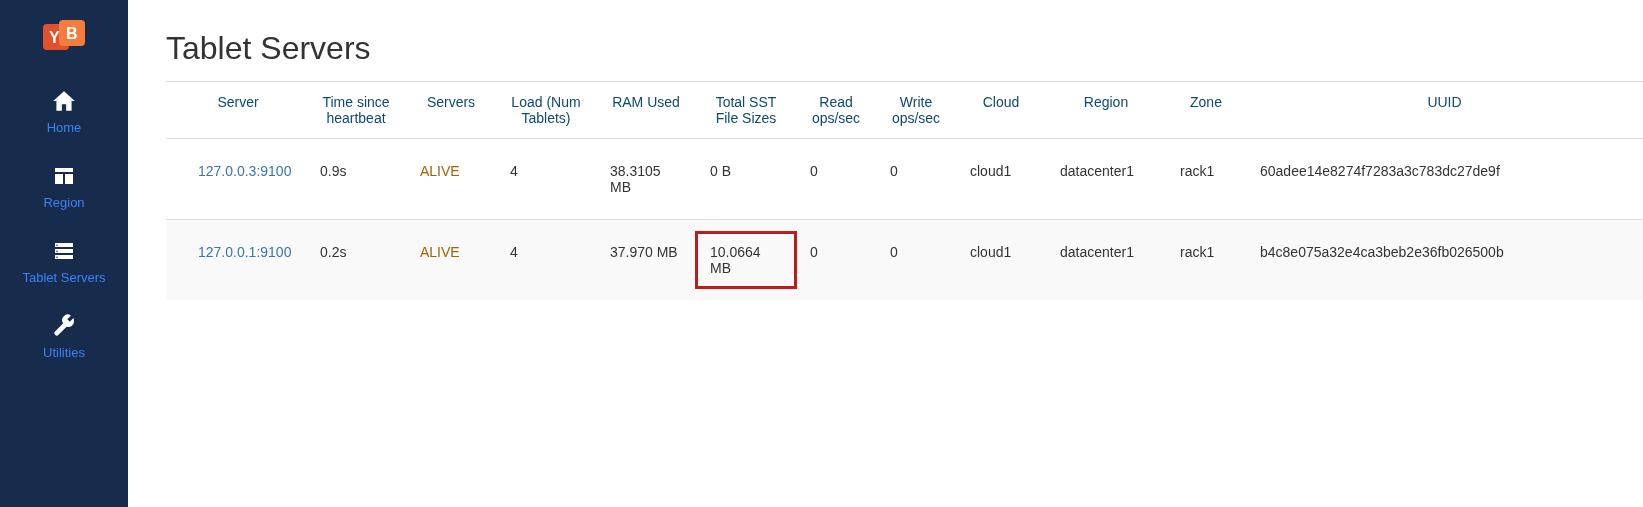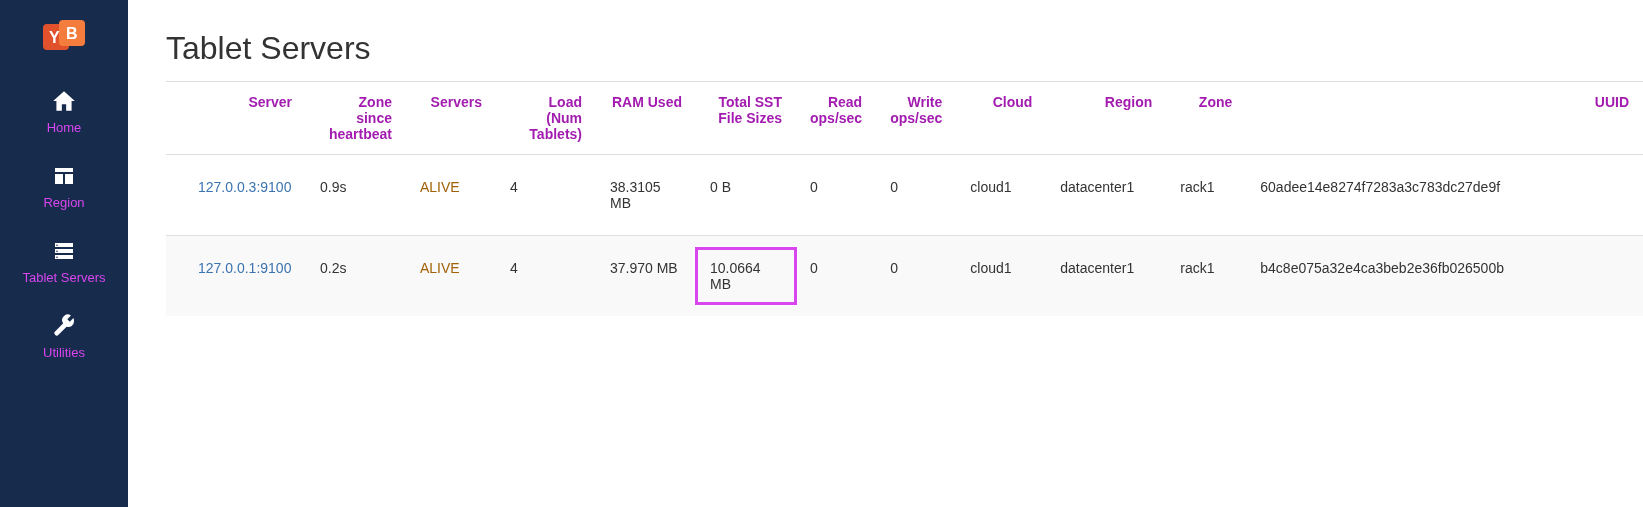--- a/index.html
+++ b/index.html
@@ -24,21 +24,21 @@
   }
   .logo {
     width: 42px;
     height: 38px;
     margin-bottom: 30px;
   }
   .nav-item {
     display: flex;
     flex-direction: column;
     align-items: center;
-    color: #d946ef;
+    color: #3b82f6;
     margin-bottom: 28px;
     cursor: pointer;
     font-size: 13px;
   }
   .nav-icon {
     width: 28px;
     height: 26px;
     margin-bottom: 6px;
     display: flex;
     align-items: center;
@@ -53,24 +53,24 @@
     font-size: 32px;
     font-weight: 500;
     color: #333;
     margin-bottom: 14px;
   }
   table.ts {
     border-collapse: collapse;
     width: 100%;
   }
   table.ts th {
-    text-align: right;
-    font-weight: 700;
+    text-align: center;
+    font-weight: 400;
     font-size: 14px;
-    color: #a21caf;
+    color: #0c4a6e;
     padding: 12px 14px 12px 14px;
     border-top: 1px solid #ddd;
     border-bottom: 1px solid #ddd;
     vertical-align: top;
   }
   table.ts th:first-child { padding-left: 18px; }
   table.ts td {
     padding: 24px 14px;
     border-top: 1px solid #ddd;
     vertical-align: top;
@@ -83,21 +83,21 @@
   }
   .server-link {
     color: #3B73AF;
     text-decoration: none;
   }
   .status-alive {
     color: #a16207;
     font-weight: 500;
   }
   .highlight-box {
-    border: 3px solid #d946ef;
+    border: 3px solid #b91c1c;
     padding: 10px 12px;
     display: inline-block;
     margin: -13px -15px;
   }
   
   col.c-server { width: 140px; }
   col.c-heartbeat { width: 100px; }
   col.c-status { width: 90px; }
   col.c-load { width: 100px; }
   col.c-ram { width: 100px; }
@@ -173,21 +173,21 @@
         <col class="c-read">
         <col class="c-write">
       <col class="c-cloud">
         <col class="c-region">
         <col class="c-zone">
         <col class="c-uuid">
     </colgroup>
     <thead>
       <tr>
         <th>Server</th>
-        <th>Zone since heartbeat</th>
+        <th>Time since heartbeat</th>
         <th>Servers</th>
         <th>Load (Num Tablets)</th>
         <th>RAM Used</th>
         <th>Total SST File Sizes</th>
         <th>Read ops/sec</th>
         <th>Write ops/sec</th>
         <th>Cloud</th>
         <th>Region</th>
         <th>Zone</th>
         <th>UUID</th>

